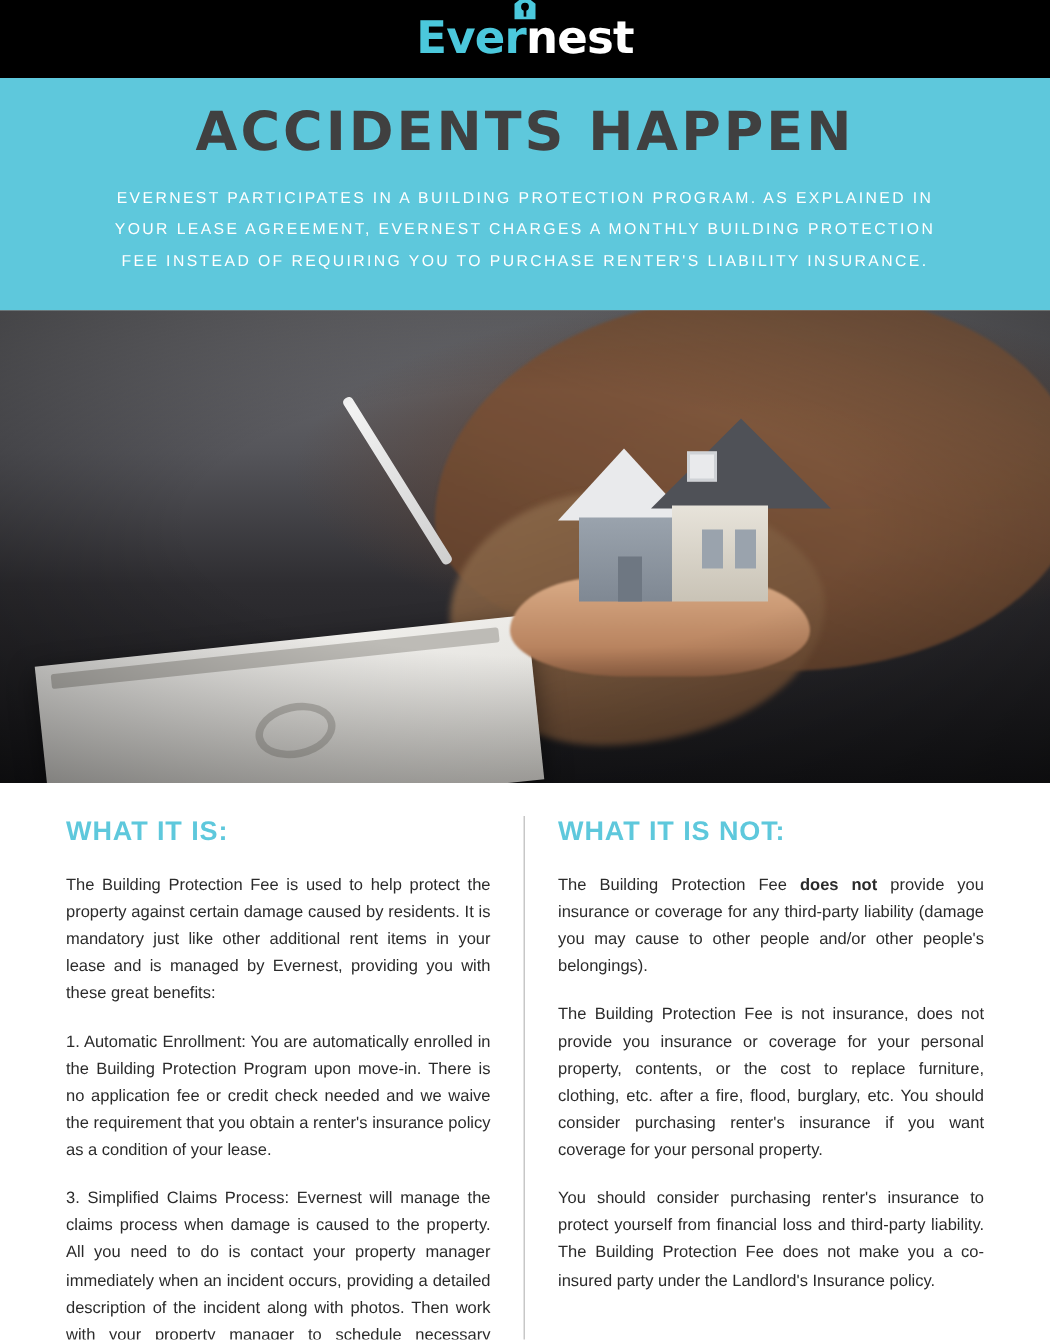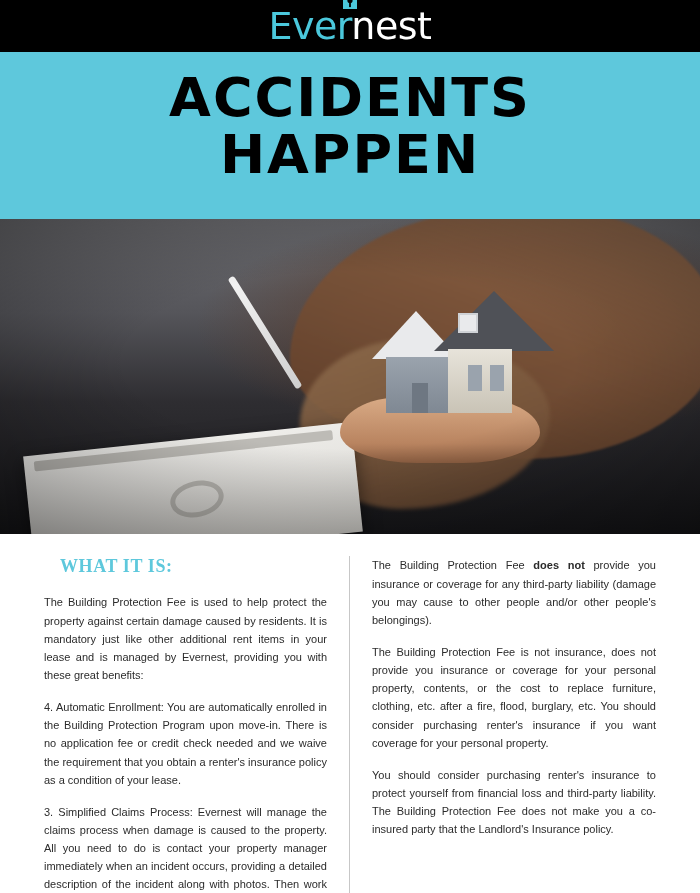--- a/index.html
+++ b/index.html
@@ -26,22 +26,22 @@
     position: relative;
   }
   .logo-wrap {
     display: flex;
     align-items: flex-end;
     justify-content: center;
     position: relative;
   }
   .logo-text {
     font-family: "DejaVu Sans", sans-serif;
-    font-weight: normal;
-    font-size: 38px;
+    font-weight: bold;
+    font-size: 30px;
     letter-spacing: -0.5px;
     color: #ffffff;
     line-height: 1;
   }
   .logo-text .accent { color: #4bc8dc; }
   .logo-mark {
     position: absolute;
     top: -14px;
     left: 50%;
     transform: translateX(-50%);
@@ -50,23 +50,23 @@
   }
 
   
   .banner {
     background: #5ec8dc;
     padding: 18px 50px 22px 50px;
     text-align: center;
   }
   .banner-title {
     font-family: "DejaVu Sans", sans-serif;
-    color: #000000;
+    color: #404040;
     font-weight: bold;
-    font-size: 54px;
+    font-size: 36px;
     letter-spacing: 2px;
     line-height: 1.05;
     margin: 0 0 14px 0;
     text-transform: uppercase;
   }
   .banner-sub {
     color: #ffffff;
     font-size: 10.5px;
     letter-spacing: 1.6px;
     line-height: 2.0;
@@ -230,26 +230,26 @@
     display: flex;
     padding: 22px 22px 0 22px;
     gap: 0;
   }
   .col {
     width: 50%;
     padding: 0 22px;
   }
   .col-left { border-right: 1px solid #c7c7c7; }
   .col-head {
-    font-family: Liberation Serif, serif;
+    font-family: Liberation Sans, sans-serif;
     color: #5ec8dc;
     font-weight: bold;
     font-size: 18px;
     letter-spacing: 0.6px;
-    margin: 0 0 16px 16px;
+    margin: 0 0 16px 0;
     text-transform: uppercase;
   }
   .col p {
     margin: 0 0 14px 0;
     font-size: 11px;
     line-height: 1.65;
     color: #2b2b2b;
     text-align: justify;
   }
   .col p:last-child { margin-bottom: 0; }
@@ -267,20 +267,21 @@
         <circle cx="8" cy="7.5" r="2.6" fill="#000000"></circle>
         <rect x="7.1" y="9.5" width="1.8" height="4.6" fill="#000000"></rect>
       </svg>
     </span>
     <span class="logo-text"><span class="accent">Ever</span><span>nest</span></span>
   </div>
 </div>
 
 <div class="banner">
   <h1 class="banner-title">ACCIDENTS HAPPEN</h1>
+  <p class="banner-sub">EVERNEST PARTICIPATES IN A BUILDING PROTECTION PROGRAM. AS EXPLAINED IN YOUR LEASE AGREEMENT, EVERNEST CHARGES A MONTHLY BUILDING PROTECTION FEE INSTEAD OF REQUIRING YOU TO PURCHASE RENTER'S LIABILITY INSURANCE.</p>
 </div>
 
 <div class="hero">
   <div class="hero-bg"></div>
   <div class="hero-sleeve"></div>
   <div class="hero-sleeve2"></div>
   <div class="clipboard">
     <div class="clip-bar"></div>
   </div>
   <div class="keys"></div>
@@ -297,23 +298,24 @@
     <div class="door"></div>
   </div>
   <div class="hero-vig"></div>
 </div>
 
 <div class="content">
 
   <div class="col col-left">
     <h2 class="col-head">WHAT IT IS:</h2>
     <p>The Building Protection Fee is used to help protect the property against certain damage caused by residents. It is mandatory just like other additional rent items in your lease and is managed by Evernest, providing you with these great benefits:</p>
-    <p>4. Automatic Enrollment: You are automatically enrolled in the Building Protection Program upon move-in. There is no application fee or credit check needed and we waive the requirement that you obtain a renter's insurance policy as a condition of your lease.</p>
+    <p>1. Automatic Enrollment: You are automatically enrolled in the Building Protection Program upon move-in. There is no application fee or credit check needed and we waive the requirement that you obtain a renter's insurance policy as a condition of your lease.</p>
     <p>3. Simplified Claims Process: Evernest will manage the claims process when damage is caused to the property. All you need to do is contact your property manager immediately when an incident occurs, providing a detailed description of the incident along with photos. Then work with your property manager to schedule necessary inspections.</p>
   </div>
 
   <div class="col col-right">
+    <h2 class="col-head">WHAT IT IS NOT:</h2>
     <p><span>The Building Protection Fee </span><b>does not</b><span> provide you insurance or coverage for any third-party liability (damage you may cause to other people and/or other people's belongings).</span></p>
     <p>The Building Protection Fee is not insurance, does not provide you insurance or coverage for your personal property, contents, or the cost to replace furniture, clothing, etc. after a fire, flood, burglary, etc. You should consider purchasing renter's insurance if you want coverage for your personal property.</p>
-    <p>You should consider purchasing renter's insurance to protect yourself from financial loss and third-party liability. The Building Protection Fee does not make you a co-insured party that the Landlord's Insurance policy.</p>
+    <p>You should consider purchasing renter's insurance to protect yourself from financial loss and third-party liability. The Building Protection Fee does not make you a co-insured party under the Landlord's Insurance policy.</p>
   </div>
 
 </div>
 
 </body></html>

